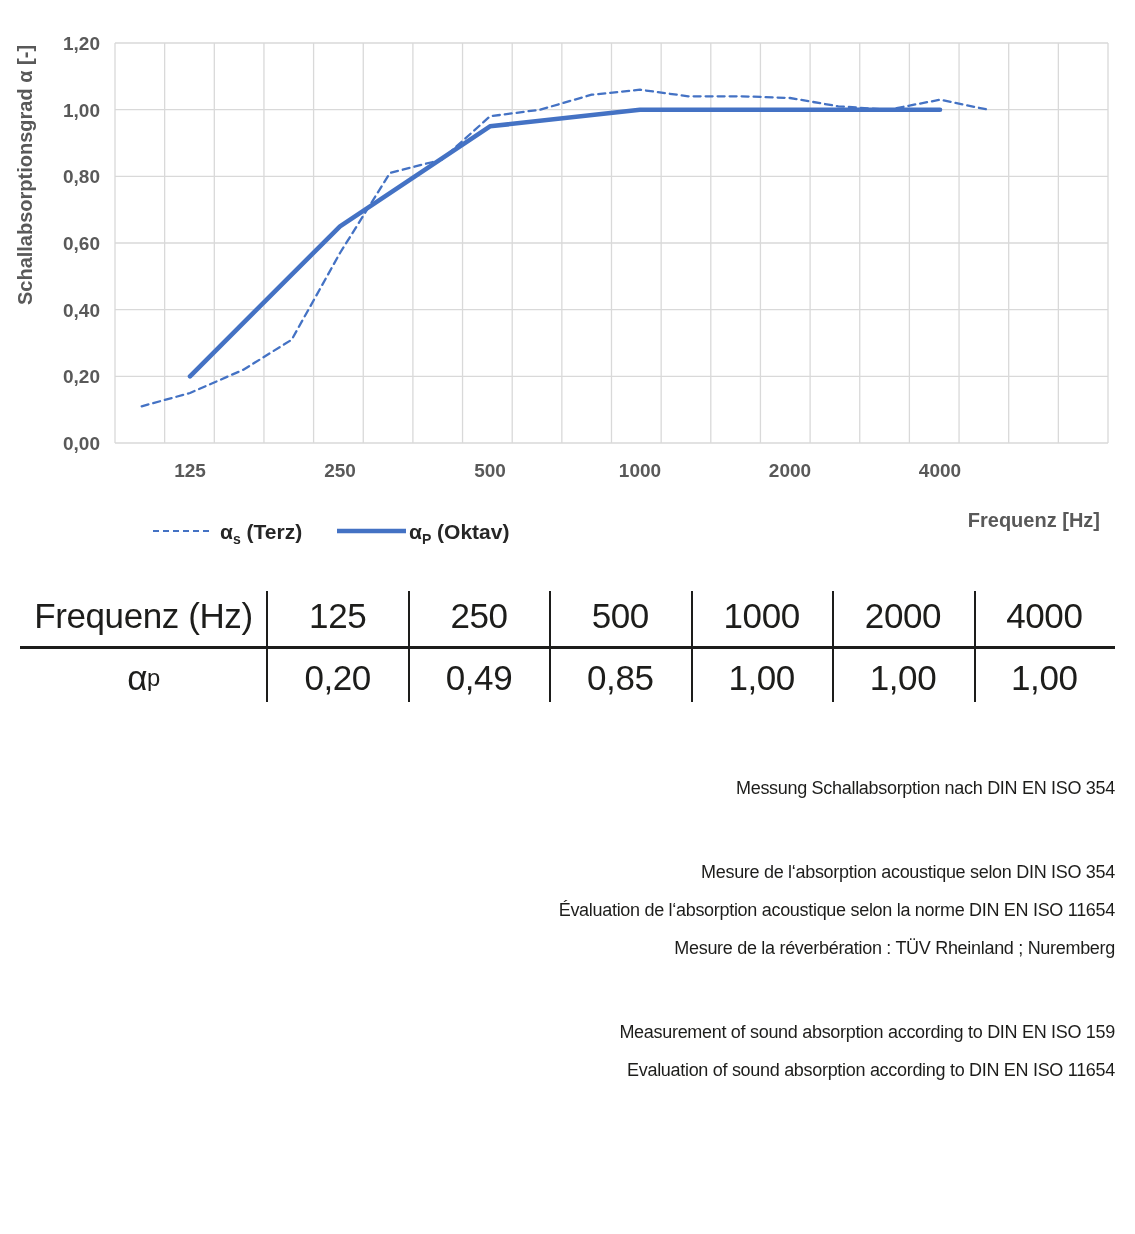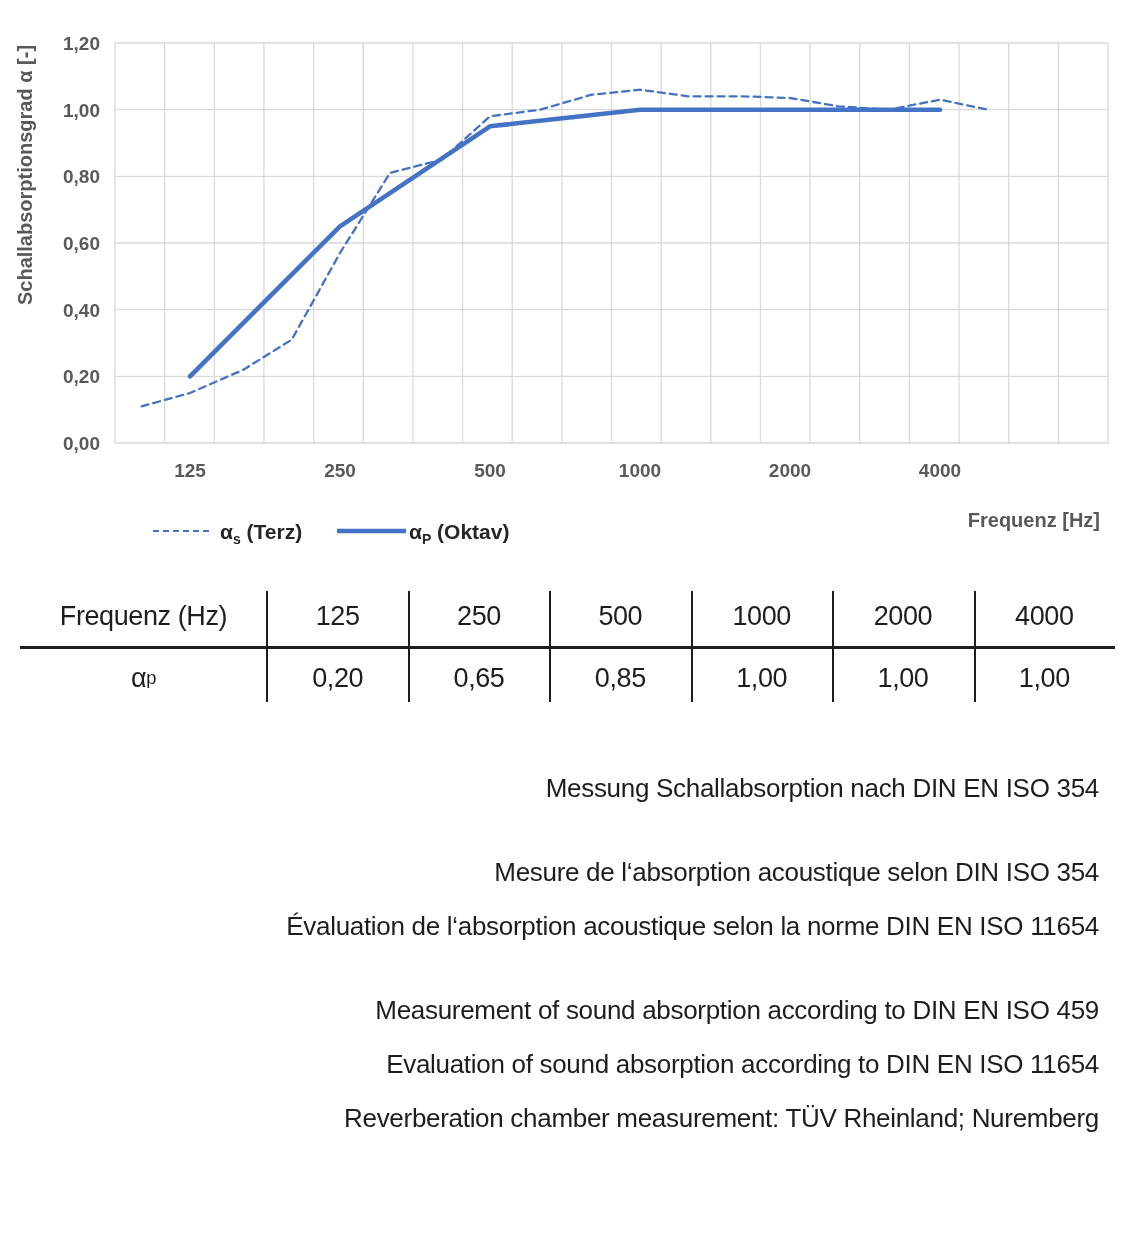--- a/index.html
+++ b/index.html
@@ -12,29 +12,29 @@
   .tick-label{font-size:19px;fill:#595959;}
   .axis-title{font-size:20px;fill:#595959;}
   .legend-text{font-size:21px;fill:#262626;}
   .legend-sub{font-size:14px;}
 
   
   .abs-table{position:relative;margin:26px 20px 0 20px;width:1095px;
              display:grid;grid-template-columns:247px repeat(6,1fr);
              grid-template-rows:60px 3px 58px;letter-spacing:-0.4px;}
   .abs-table .cell{display:flex;align-items:center;justify-content:center;
-                   font-size:27px;white-space:nowrap;text-align:right;}
+                   font-size:35px;white-space:nowrap;text-align:right;}
   .abs-table .rule{grid-column:1 / -1;background:#1d1d1b;height:3px;}
   .abs-table .vdiv{position:absolute;top:5px;bottom:5px;width:2px;background:#1d1d1b;}
   .abs-table sub{font-size:0.68em;line-height:0;}
 
   
   .notes{margin:62px 20px 0 20px;width:1095px;text-align:right;letter-spacing:-0.3px;}
   .note-block{margin-bottom:46px;}
-  .note-block p{margin:16px;font-size:26px;line-height:38px;}
+  .note-block p{margin:0;font-size:18px;line-height:38px;}
 </style>
 </head>
 <body>
 
 <div class="page">
 
   <div class="chart-wrap">
     <svg width="1135" height="560" viewBox="0 0 1135 560">
 
       <g id="chart-grid">
@@ -108,42 +108,42 @@
     <div class="cell">2000</div>
     <div class="cell">4000</div>
 
     <div class="rule"></div>
 
     <div class="cell">
         <span>α</span>
         <sub>p</sub>
       </div>
     <div class="cell">0,20</div>
-    <div class="cell">0,65</div>
+    <div class="cell">0,49</div>
     <div class="cell">0,85</div>
     <div class="cell">1,00</div>
     <div class="cell">1,00</div>
     <div class="cell">1,00</div>
 
     <div class="vdiv" style="left:246px"></div>
     <div class="vdiv" style="left:388px"></div>
     <div class="vdiv" style="left:529px"></div>
     <div class="vdiv" style="left:671px"></div>
     <div class="vdiv" style="left:812px"></div>
     <div class="vdiv" style="left:954px"></div>
   </div>
 
   <div class="notes">
     <div class="note-block">
       <p>Messung Schallabsorption nach DIN EN ISO 354</p>
     </div>
     <div class="note-block">
       <p>Mesure de l‘absorption acoustique selon DIN ISO 354</p>
       <p>Évaluation de l‘absorption acoustique selon la norme DIN EN ISO 11654</p>
+      <p>Mesure de la réverbération : TÜV Rheinland ; Nuremberg</p>
     </div>
     <div class="note-block">
-      <p>Measurement of sound absorption according to DIN EN ISO 459</p>
+      <p>Measurement of sound absorption according to DIN EN ISO 159</p>
       <p>Evaluation of sound absorption according to DIN EN ISO 11654</p>
-      <p>Reverberation chamber measurement: TÜV Rheinland; Nuremberg</p>
     </div>
   </div>
 
 </div>
 
 </body></html>

